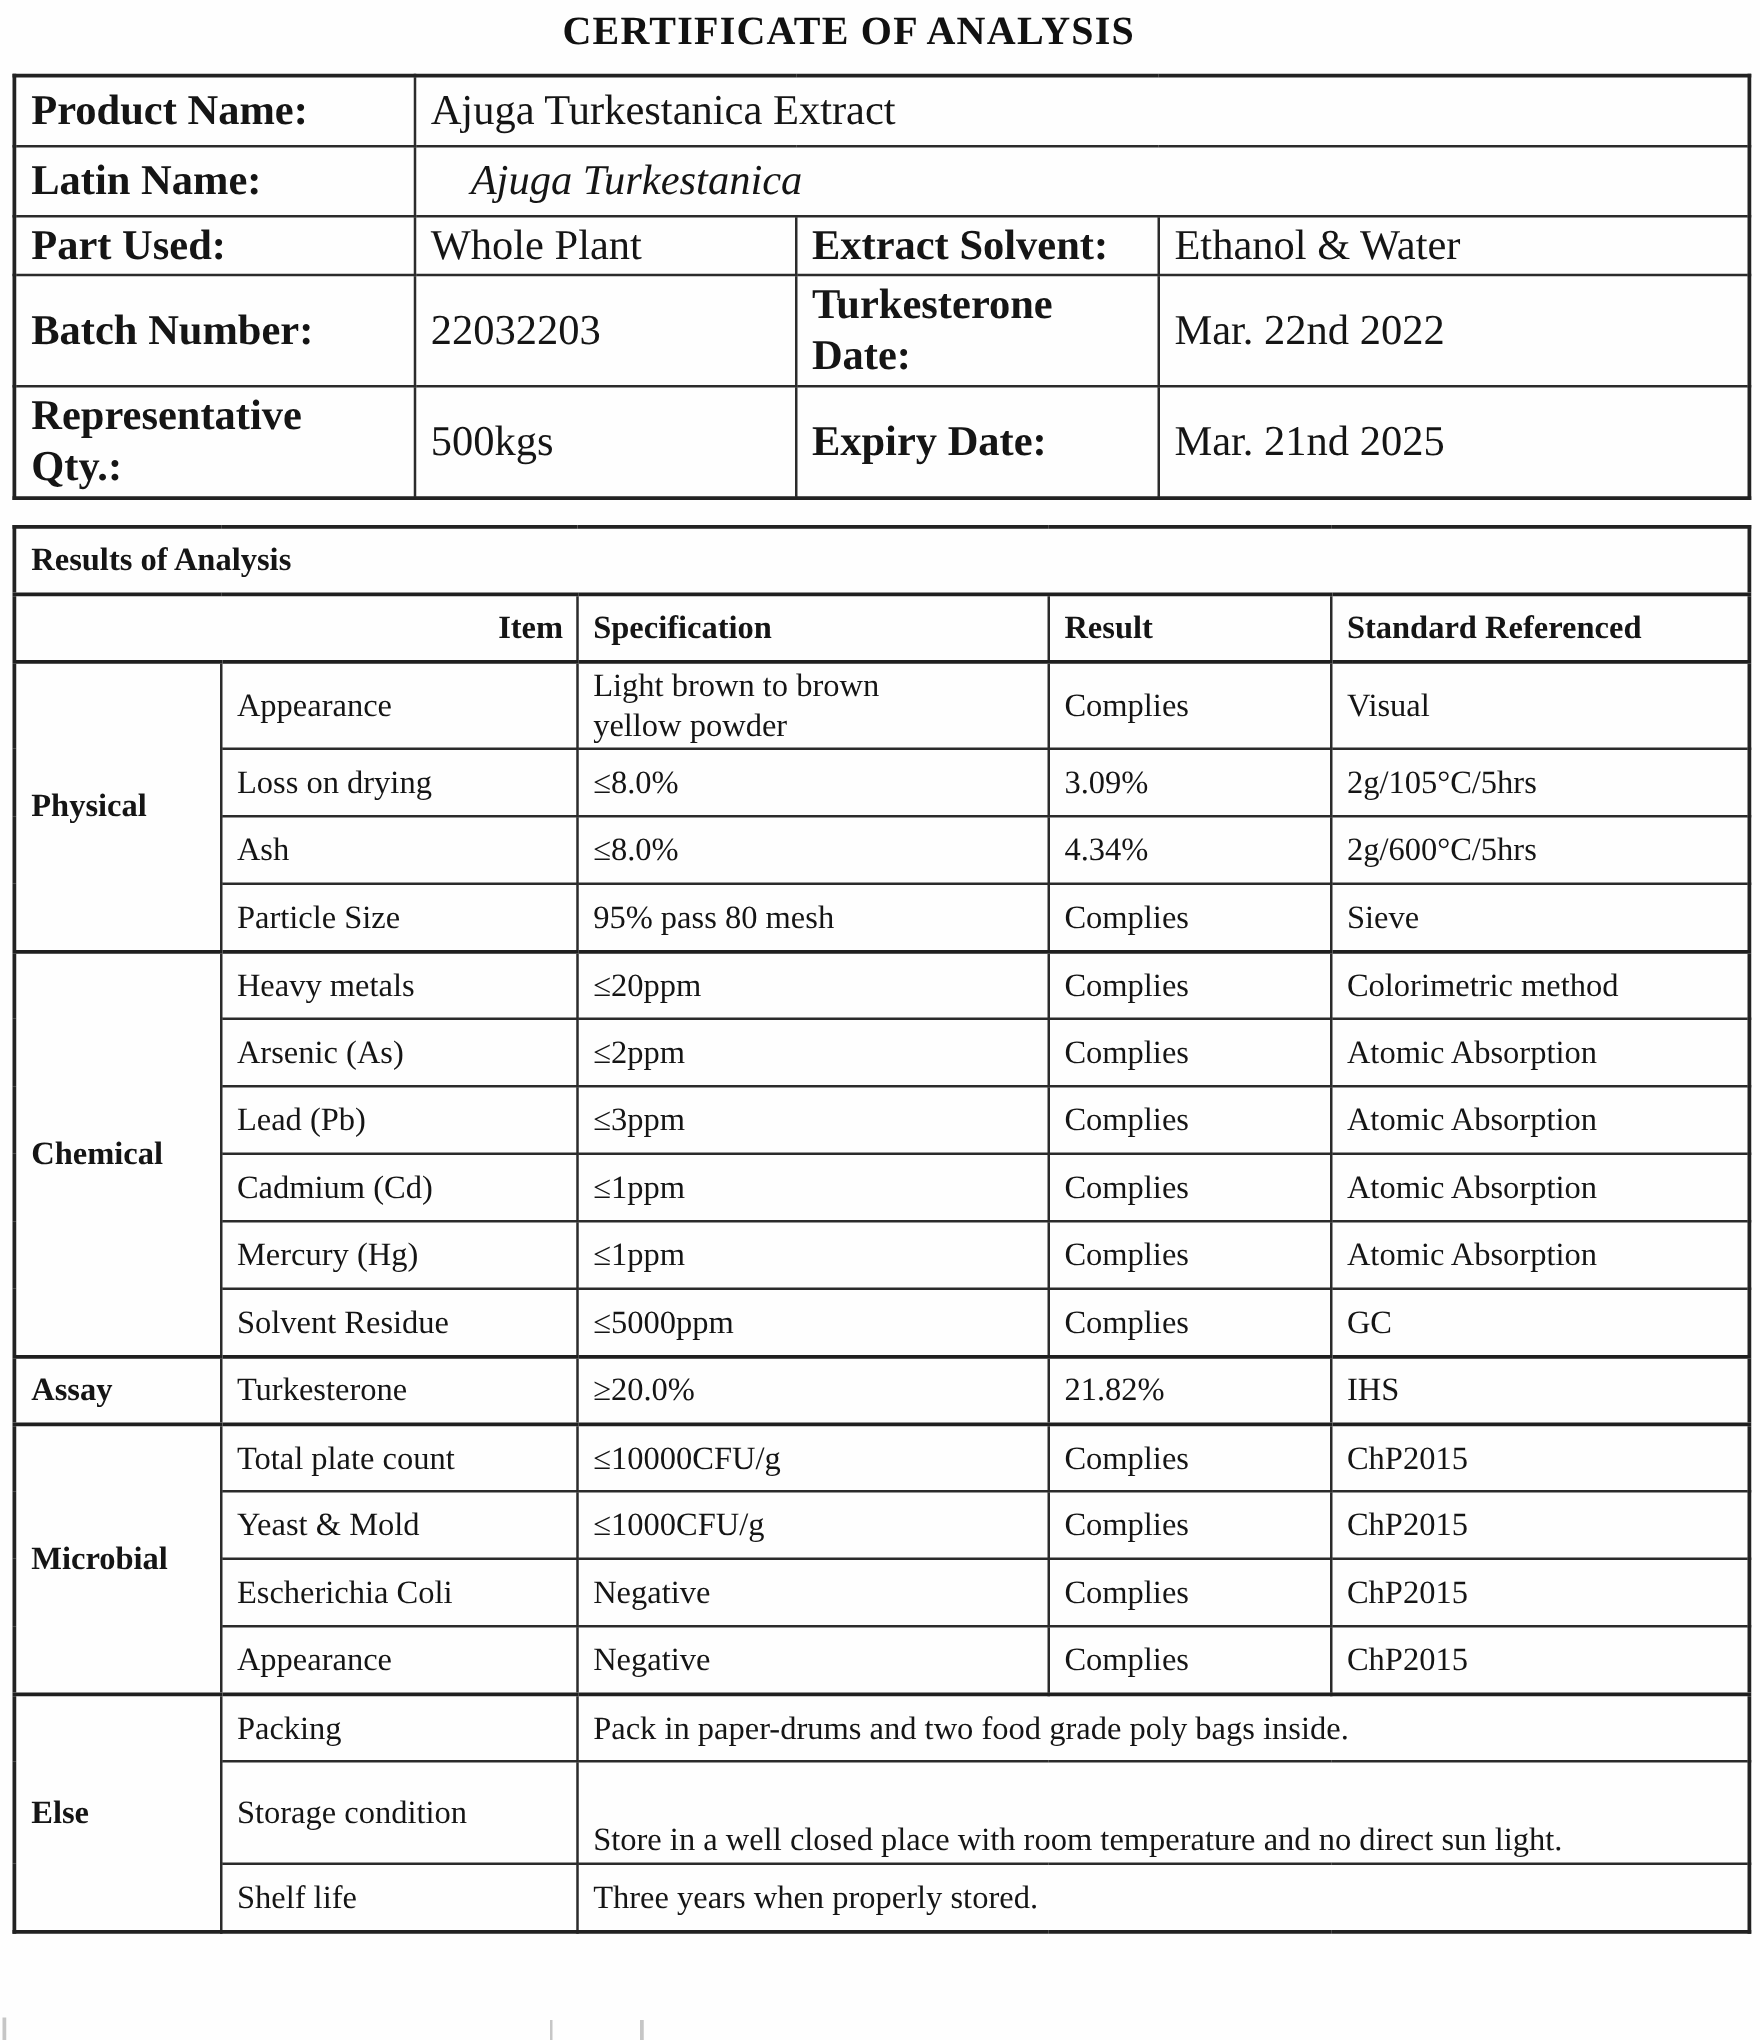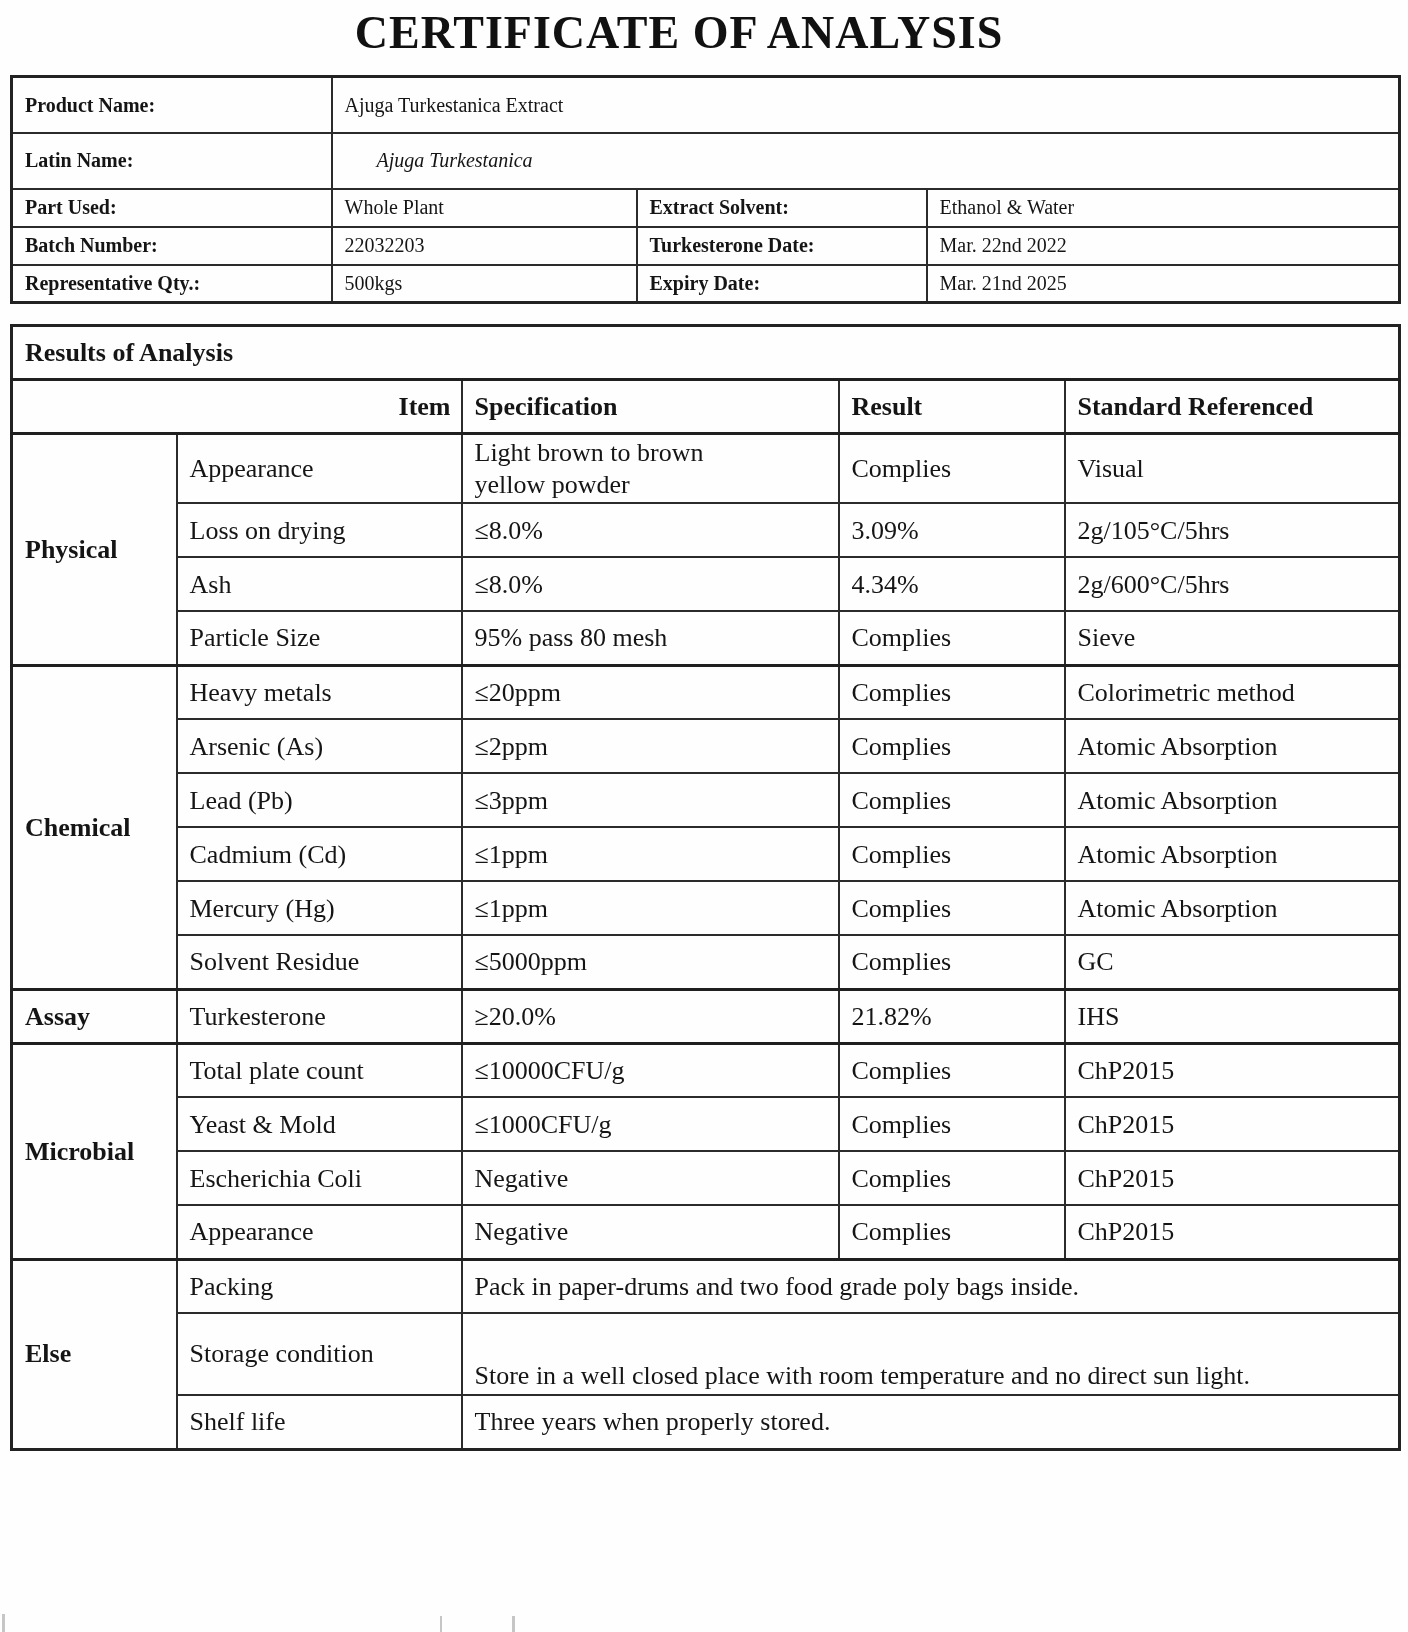--- a/index.html
+++ b/index.html
@@ -10,42 +10,42 @@
     height: 1632px;
     background: #fefefe;
     font-family: "Liberation Serif", "DejaVu Serif", serif;
     color: #151515;
     overflow: hidden;
   }
   .title {
     margin-top: 6px;
     width: 1358px;            
     text-align: center;
-    font-size: 46px;
+    font-size: 32px;
     font-weight: bold;
     letter-spacing: 1px;
     color: #111;
   }
   table {
     border-collapse: collapse;
     table-layout: fixed;
     width: 1388px;
     margin-left: 10px;
   }
   td {
     border: 2px solid #2b2b2b;
     vertical-align: middle;
     font-size: 26px;
     padding: 2px 10px 2px 12px;
     line-height: 1.22;
     overflow: hidden;
     white-space: normal;
   }
   .info-table { margin-top: 16px; border: 3px solid #222; }
-  .info-table td { font-size: 20px; }
+  .info-table td { font-size: 34px; }
   .results-table { margin-top: 20px; border: 3px solid #222; }
   .lbl { font-weight: bold; }
   .italic { font-style: italic; padding-left: 44px; }
   
   .r-tall { height: 56px; }
   .r-std  { height: 38px; }
   
   .rh-sec   { height: 55px; }
   .rh-head  { height: 51px; }
   .rh-appear{ height: 75px; }

